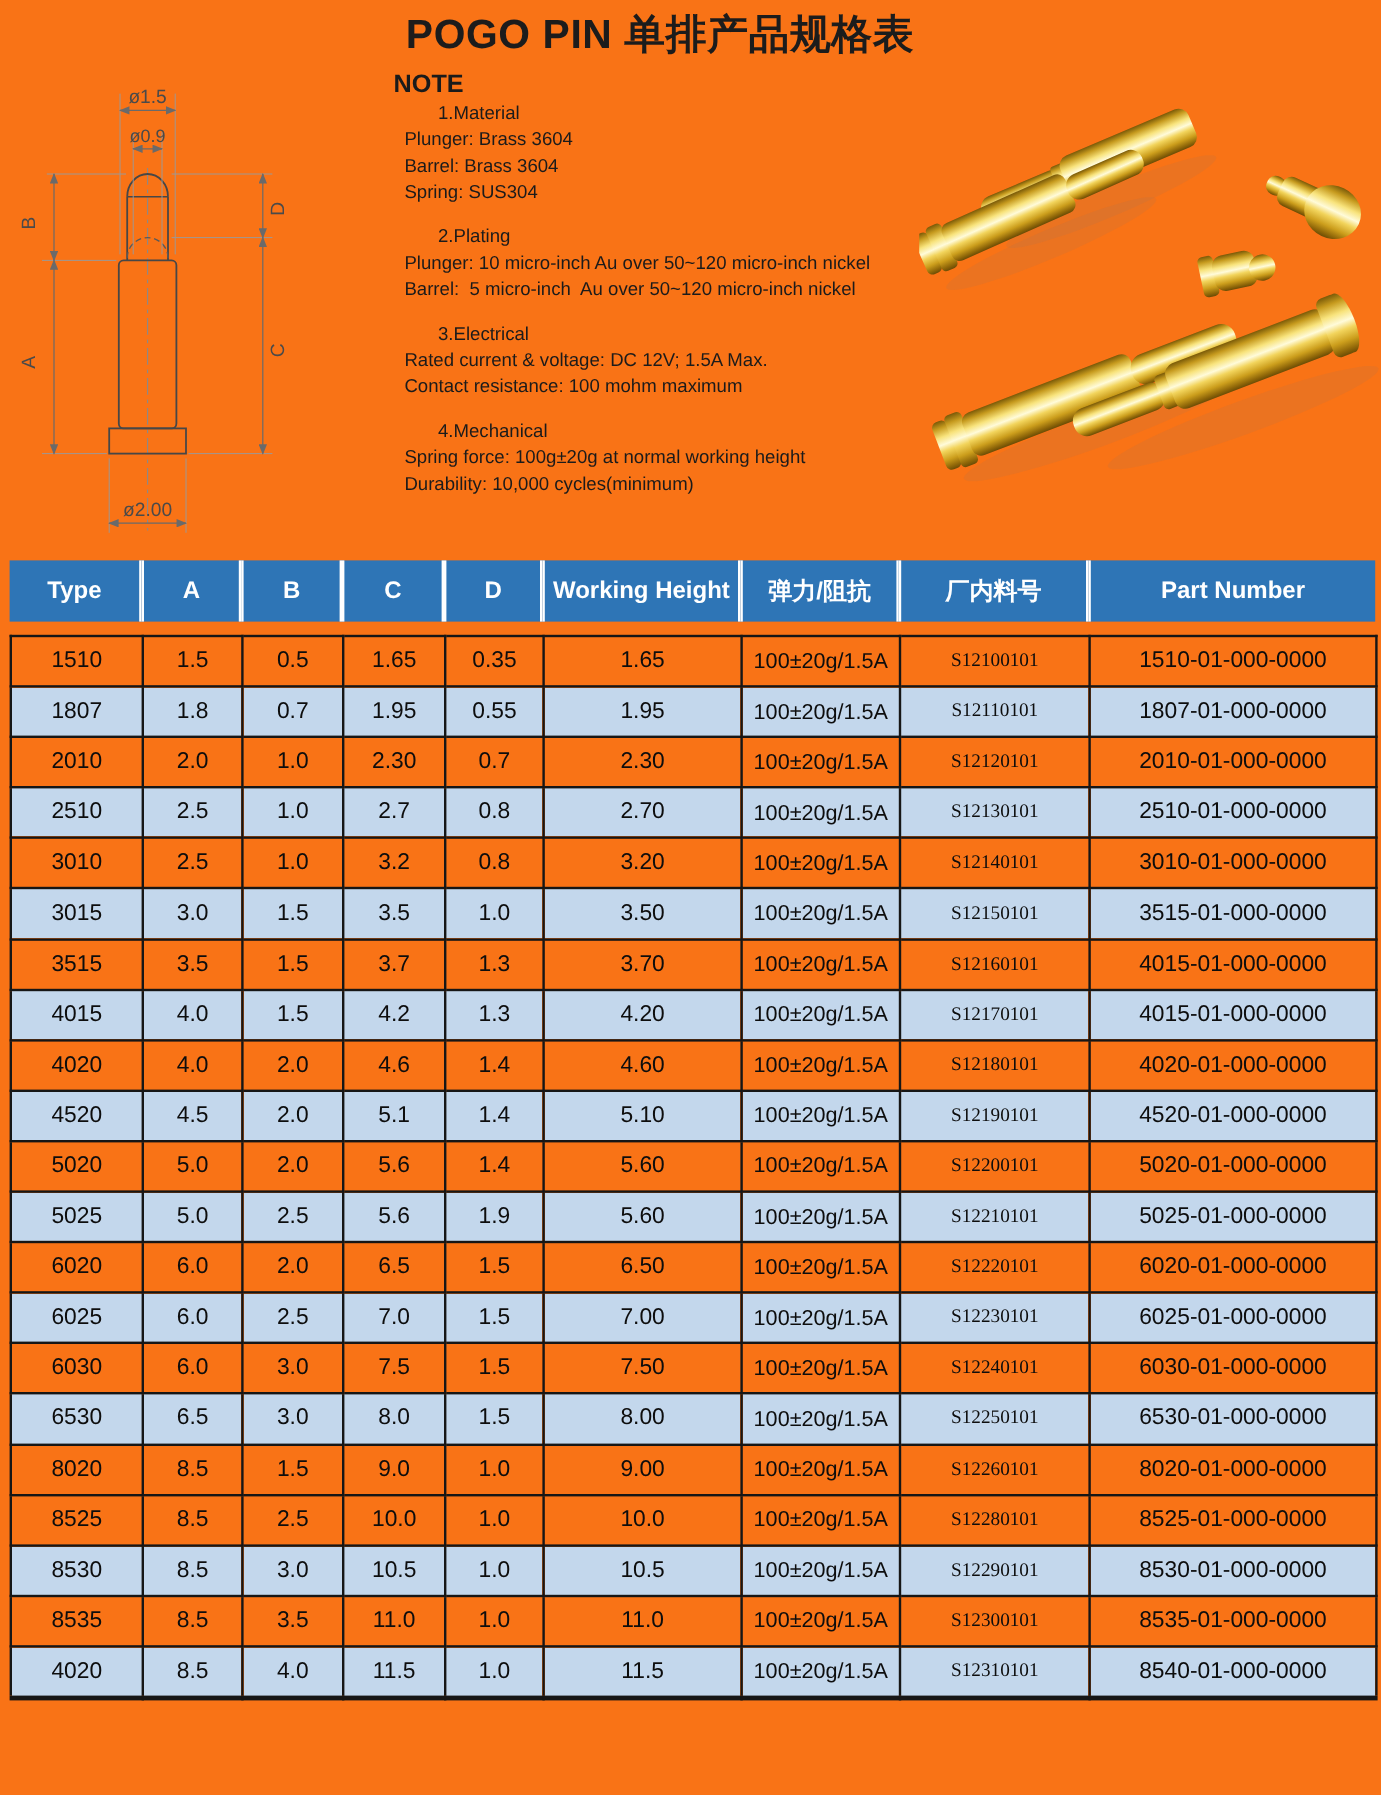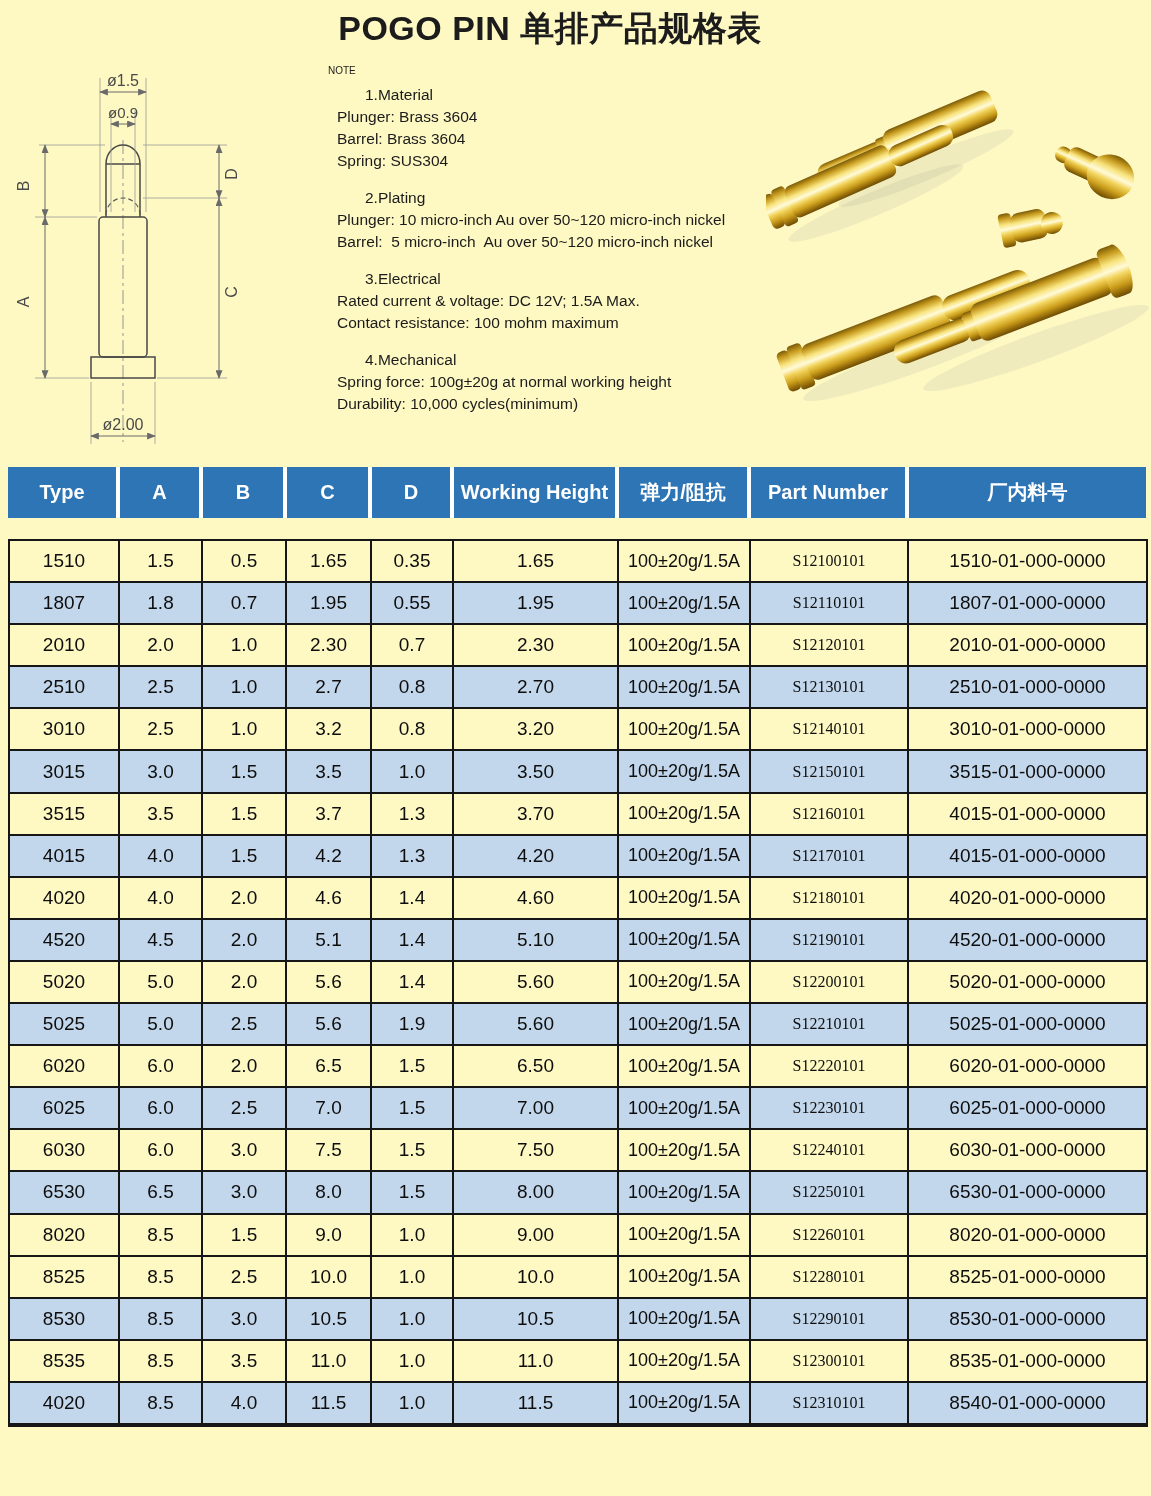--- a/index.html
+++ b/index.html
@@ -4,45 +4,45 @@
 <style>
   :root{
     --header-bg:#2e75b6;
     --alt-row:#c3d7ec;
     --border-dark:#161616;
     --draw-line:#6a6a6a;
     --draw-text:#4a4a4a;
   }
   html,body{margin:0;padding:0;background:#ffffff;}
   .page{
-    position:relative;width:1151px;height:1496px;background:#fef9c3;overflow:hidden;
+    position:relative;width:1151px;height:1496px;background:#f97316;overflow:hidden;
     font-family:"Liberation Sans",sans-serif;color:#111;
   }
   .page-title{
     position:absolute;left:0;top:6px;width:1100px;text-align:center;
     font-size:34px;font-weight:700;letter-spacing:0.5px;color:#1c1c1c;
   }
   
   .note{
     position:absolute;left:328px;top:60px;width:470px;
     font-size:15.5px;line-height:22px;color:#1b1b1b;
   }
-  .note-heading{font-weight:400;font-size:10px;}
+  .note-heading{font-weight:700;font-size:21px;}
   .note-section{margin-top:2px;margin-bottom:15px;}
   .note-section-title{font-weight:400;margin-left:37px;}
   .note-line{padding-left:9px;white-space:pre-wrap;}
   
   .drawing{position:absolute;left:5px;top:50px;}
   
   .photo{position:absolute;left:766px;top:58px;}
   
   .spec-table-wrap{position:absolute;left:8px;top:467px;width:1138px;}
   .thead{
     display:grid;grid-template-columns:110px 83px 84px 85px 82px 165px 132px 158px 239px;
-    height:51px;margin-bottom:21px;
+    height:51px;margin-bottom:11px;
   }
   .th{
     background:var(--header-bg);color:#fff;font-weight:700;font-size:20px;
     display:flex;align-items:center;justify-content:center;
     border-left:2px solid #fff;border-right:2px solid #fff;
   }
   .th:first-child{border-left:none;}
   .th:last-child{border-right:none;}
   table.tbody{
     border-collapse:collapse;table-layout:fixed;width:1138px;
@@ -210,22 +210,22 @@
 
   <div class="spec-table-wrap">
     <div class="thead">
       <div class="th">Type</div>
       <div class="th">A</div>
       <div class="th">B</div>
       <div class="th">C</div>
       <div class="th">D</div>
       <div class="th">Working Height</div>
       <div class="th">弹力/阻抗</div>
+      <div class="th">厂内料号</div>
       <div class="th">Part Number</div>
-      <div class="th">厂内料号</div>
     </div>
     <table class="tbody">
       <colgroup>
         <col class="c0">
           <col class="c1">
           <col class="c2">
           <col class="c3">
           <col class="c4">
         <col class="c5">
           <col class="c6">

